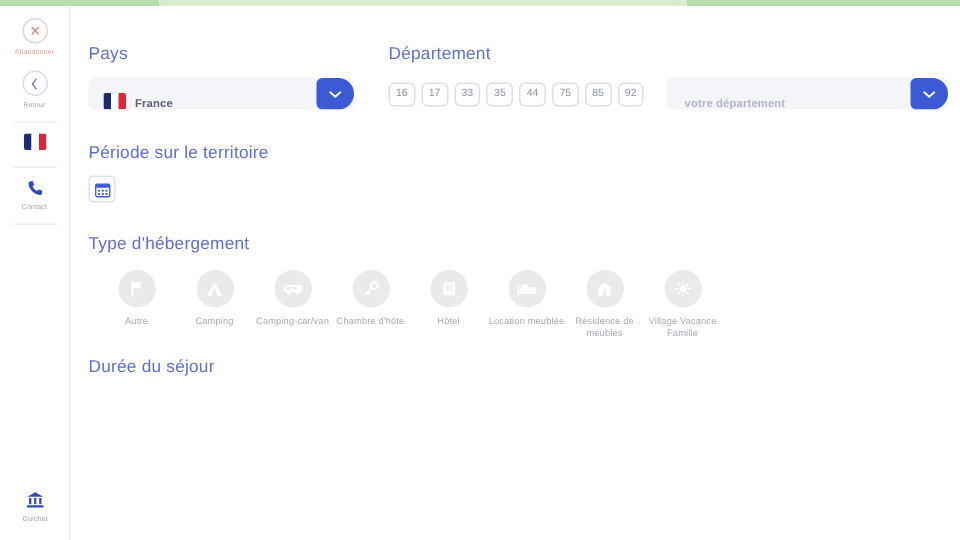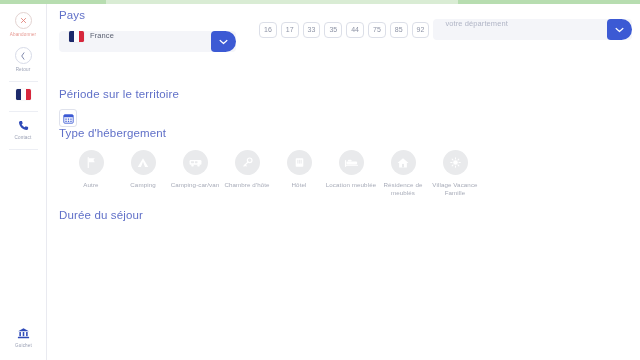--- a/index.html
+++ b/index.html
@@ -80,33 +80,34 @@
     overflow: hidden;
     background: #fff;
   }
   .section-title {
     color: #6070c8;
     font-size: 11.5px;
     font-weight: 400;
     letter-spacing: .15px;
   }
 
-  .row-top { display: flex; padding-left: 12px; }
+  .row-top { display: flex; padding-left: 12px; margin-top: 21px; }
   .col-pays { width: 200px; }
   .col-dept { flex: 1; padding-right: 8px; }
 
   
   .select {
     position: relative;
     height: 21px;
     background: #f4f5f9;
     border-radius: 4px;
-    display: flex; align-items: flex-start;
+    display: flex; align-items: flex-end;
     margin-top: 10px;
     overflow: hidden;
+    font-weight: bold;
   }
   .select .sel-flag { margin-left: 10px; }
   .select .sel-text {
     font-size: 7.5px; color: #5b6172; margin-left: 6px; letter-spacing: .1px;
   }
   .select .sel-text.placeholder { color: #b0b5c6; margin-left: 12px; }
   .chev-btn {
     position: absolute; right: 0; top: 0;
     width: 25px; height: 21px;
     background: #3c5ad4;
@@ -122,28 +123,28 @@
     border: 1px solid #dcdfe8;
     border-radius: 4px;
     height: 16px;
     min-width: 17px;
     padding: 0 4px;
     display: flex; align-items: center; justify-content: center;
     font-size: 7px; color: #8d93a5;
     background: #fff;
     cursor: pointer;
   }
-  .dept-row { display: flex; align-items: center; gap: 4px; margin-top: 0; }
+  .dept-row { display: flex; align-items: center; gap: 15px; margin-top: 0; }
   .dept-row .chips { margin-top: 10px; }
   .dept-row .select { flex: 1; }
 
   .block { padding-left: 12px; }
-  .mt-period { margin-top: 36px; }
+  .mt-period { margin-top: 23px; }
   .mt-cat { margin-top: 22px; }
-  .mt-heb { }
+  .mt-heb { margin-top: 22px; }
   .mt-duree { margin-top: 12px; }
 
   .icon-btn {
     width: 18px; height: 18px;
     border: 1px solid #dfe2ec;
     border-radius: 3px;
     display: flex; align-items: center; justify-content: center;
     margin-top: 9px;
     background: #fff; cursor: pointer;
   }
@@ -260,20 +261,21 @@
           <span class="sel-text">France</span>
           <span class="chev-btn">
             <svg width="9" height="6" viewBox="0 0 12 8">
               <path d="M1.5 2 L6 6 L10.5 2" stroke="#ffffff" stroke-width="1.6" fill="none" stroke-linecap="round" stroke-linejoin="round"></path>
             </svg>
           </span>
         </div>
       </div>
 
       <div class="col-dept">
+        <div class="section-title">Département</div>
         <div class="dept-row">
           <div class="chips" id="dept-chips">
               <div class="chip">16</div>
               <div class="chip">17</div>
               <div class="chip">33</div>
               <div class="chip">35</div>
               <div class="chip">44</div>
               <div class="chip">75</div>
               <div class="chip">85</div>
               <div class="chip">92</div>

